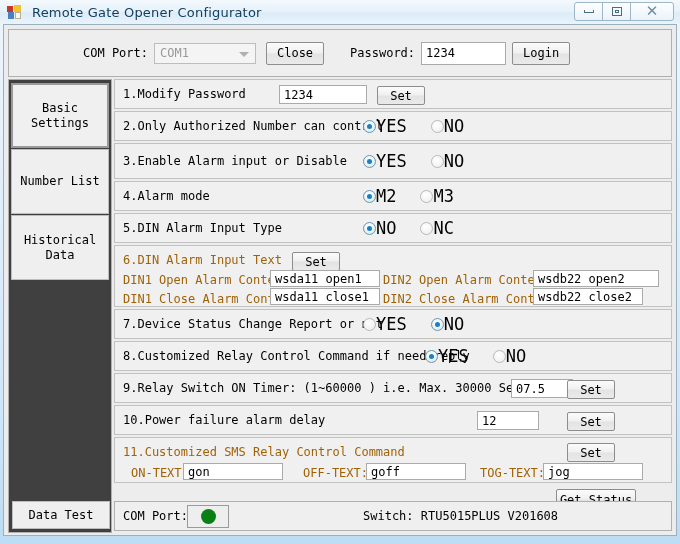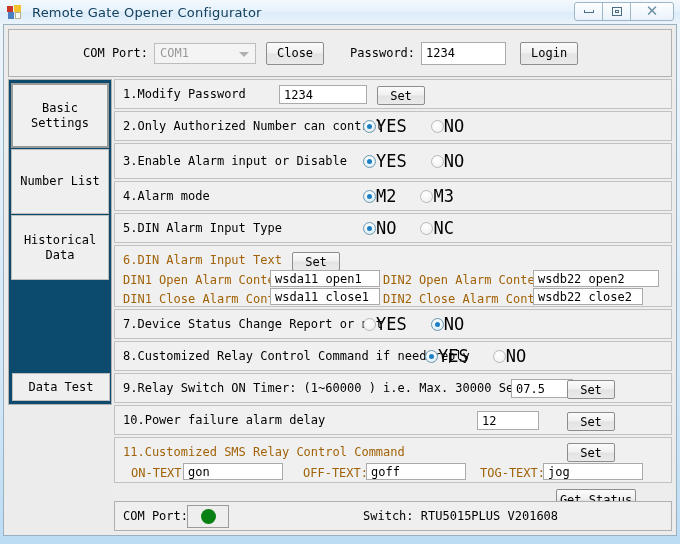--- a/index.html
+++ b/index.html
@@ -79,26 +79,26 @@
     display: flex; align-items: center; justify-content: center;
   }
   #close-button { margin-left: 10px; width: 58px; height: 23px; }
   #password-label { margin-left: 26px; }
   .textbox {
     border: 1px solid #aaaaaa; background: #ffffff;
     font-family: "DejaVu Sans Mono","Liberation Mono",monospace; font-size: 12px; color: #000;
     display: flex; align-items: center; padding-left: 4px; overflow: hidden; white-space: nowrap;
   }
   #password-input { margin-left: 6px; width: 85px; height: 23px; }
-  #login-button { margin-left: 14px; width: 58px; height: 23px; }
+  #login-button { margin-left: 6px; width: 58px; height: 23px; }
 
   
   #sidebar {
-    position: absolute; left: 4px; top: 54px; width: 104px; height: 326px;
-    border: 1px solid #b0b0b0; background: #0c4a6e;
+    position: absolute; left: 4px; top: 54px; width: 104px; height: 454px;
+    border: 1px solid #b0b0b0; background: #404040;
   }
   .side-tab {
     margin: 0 auto; width: 98px; height: 65px;
     border: 1px solid #bdbdbd; background: #efefef;
     display: flex; align-items: center; justify-content: center; text-align: center;
     font-size: 12px; color: #000; line-height: 15px;
   }
   .side-tab.active { border: 2px solid #9a9a9a; background: #f0f0f0; }
   #data-test-tab {
     position: absolute; left: 3px; bottom: 3px; width: 98px; height: 28px;

